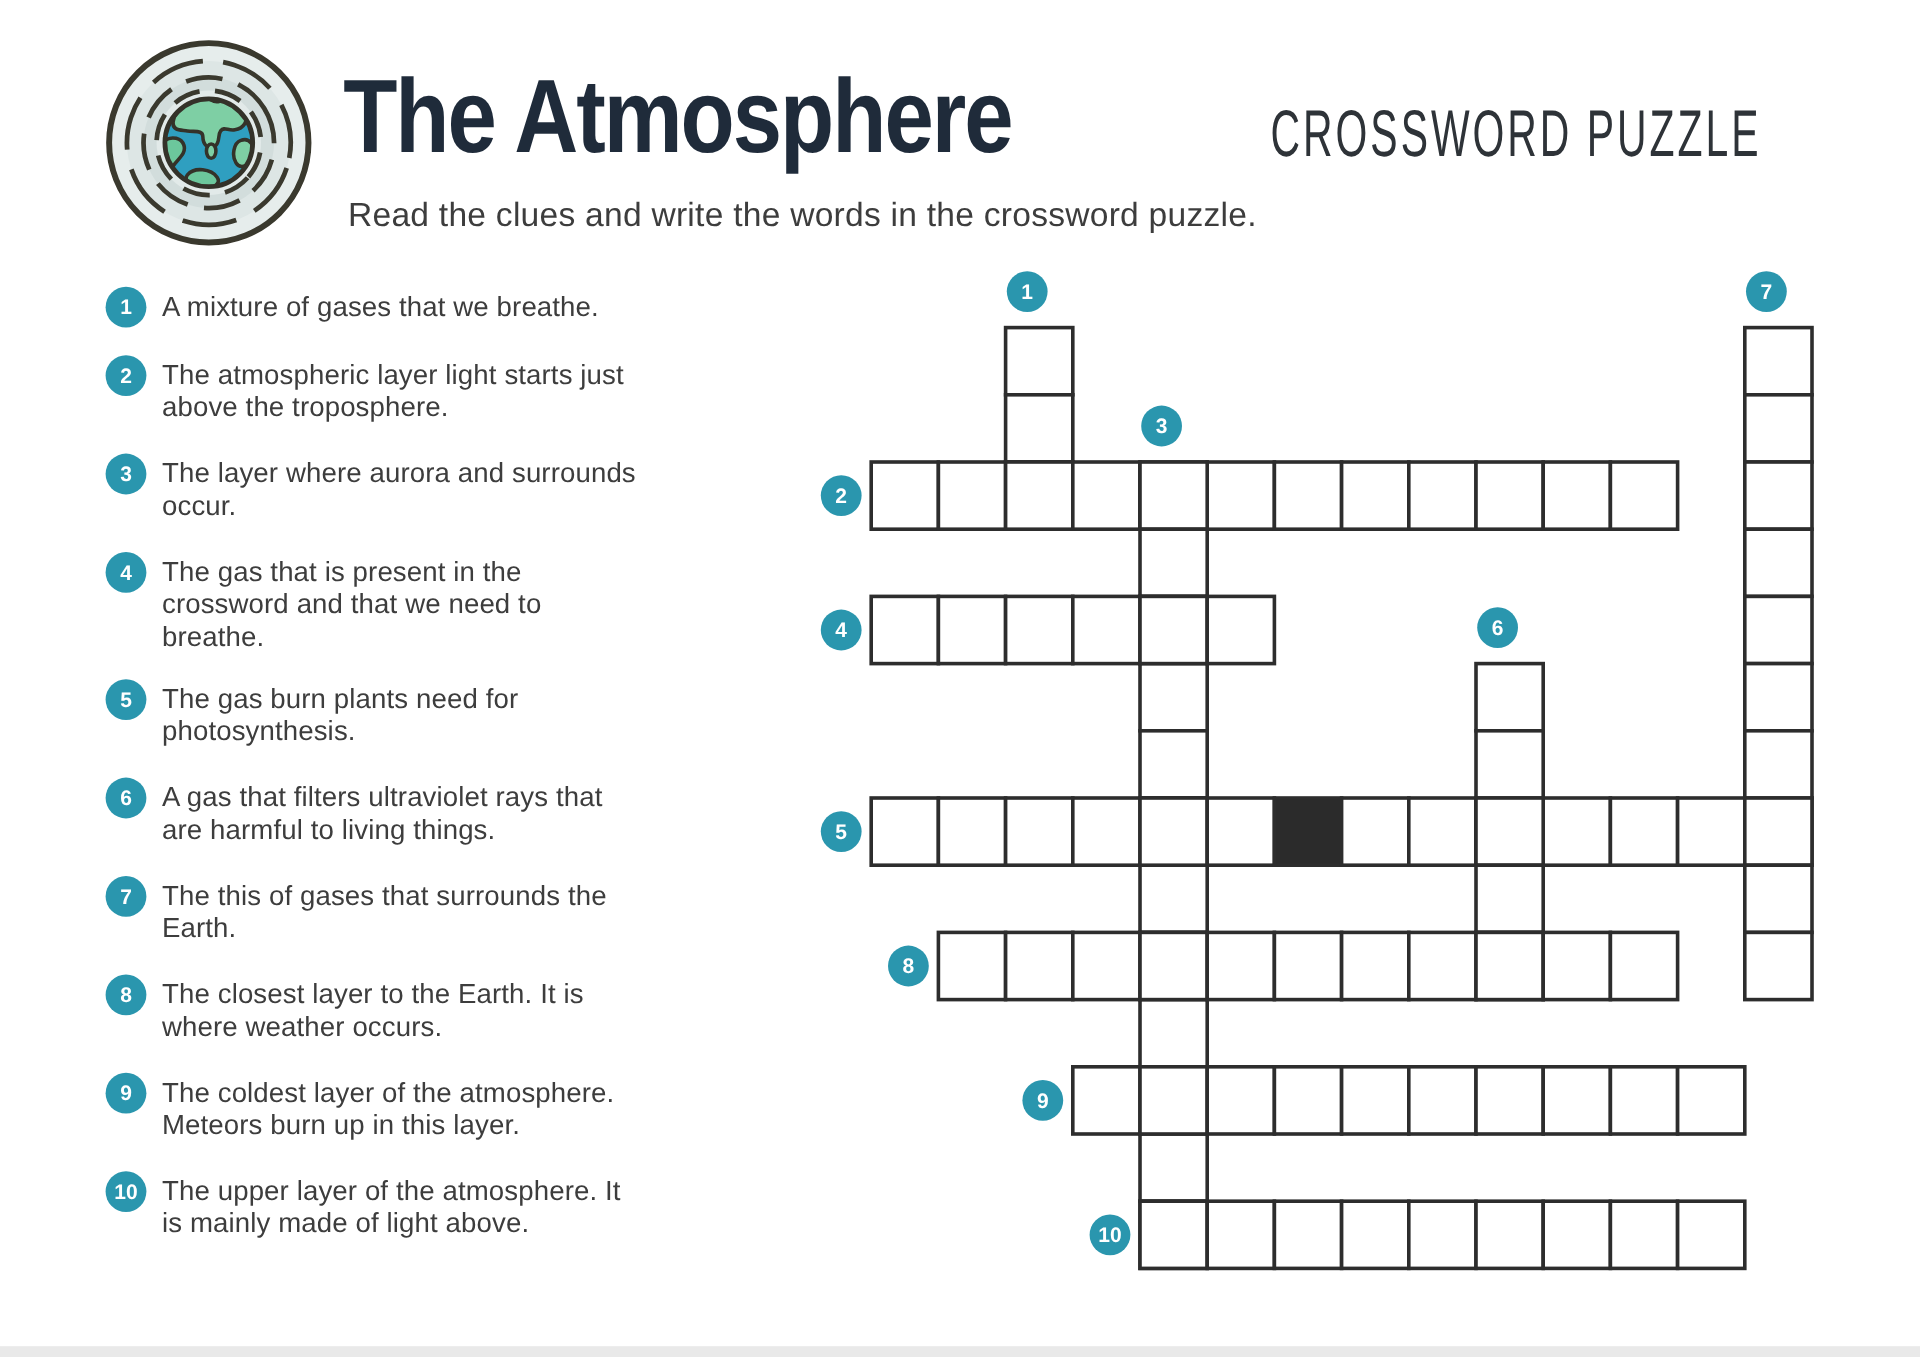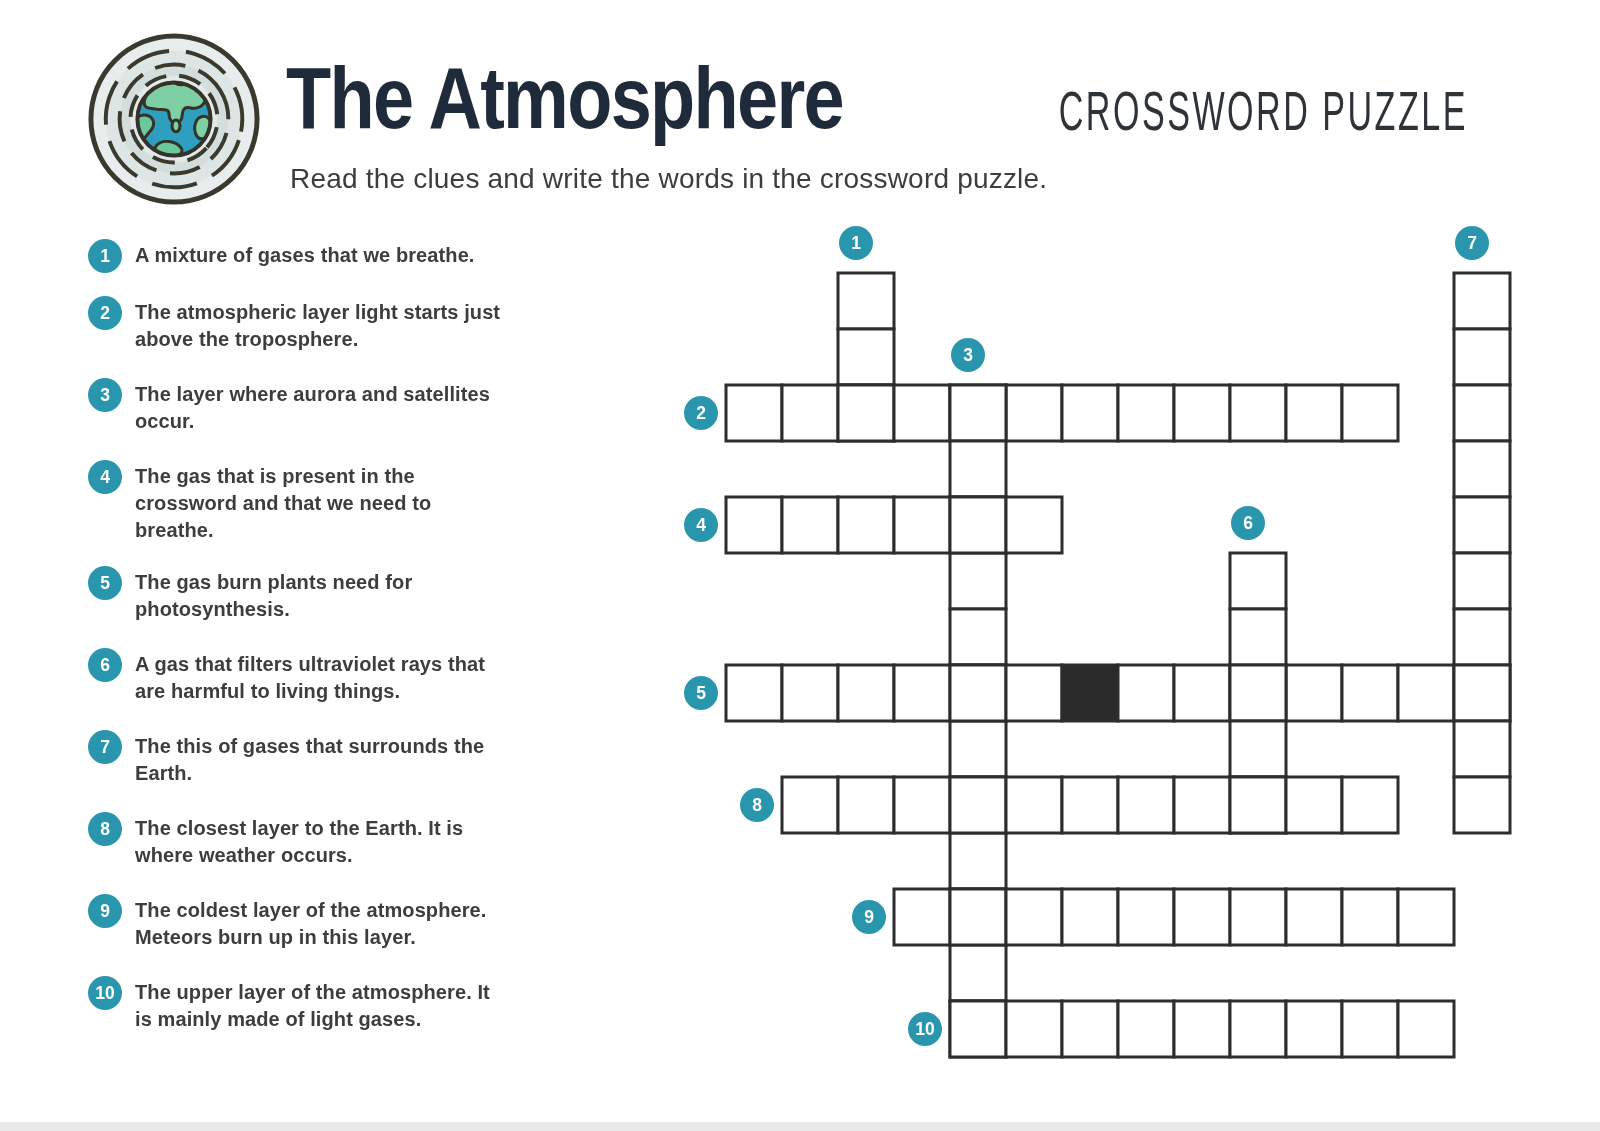--- a/index.html
+++ b/index.html
@@ -31,22 +31,22 @@
   
   #clues{position:absolute;left:88px;top:0;width:520px;height:1131px;}
   .clue{position:absolute;left:0;}
   .num-badge{
     position:absolute;width:34px;height:34px;border-radius:50%;
     background:var(--badge);color:#fff;font-size:17.5px;font-weight:bold;
     line-height:34px;text-align:center;
   }
   .clue .num-badge{left:0;top:0;}
   .clue-text{
-    position:absolute;left:47px;top:3px;width:470px;font-size:20px;
-    line-height:27px;color:var(--text);white-space:pre-line;letter-spacing:0.1px;font-weight:bold;
+    position:absolute;left:47px;top:3px;width:470px;font-size:23px;
+    line-height:27px;color:var(--text);white-space:pre-line;letter-spacing:0.1px;
   }
   
   #grid-svg{position:absolute;left:680px;top:230px;}
   .grid-badge{position:absolute;}
 </style>
 </head>
 <body>
 
 <div id="page">
 
@@ -86,21 +86,21 @@
         <div class="num-badge">1</div>
         <div class="clue-text">A mixture of gases that we breathe.</div>
       </div>
       <div class="clue" style="top: 296px;">
         <div class="num-badge">2</div>
         <div class="clue-text">The atmospheric layer light starts just
 above the troposphere.</div>
       </div>
       <div class="clue" style="top: 378px;">
         <div class="num-badge">3</div>
-        <div class="clue-text">The layer where aurora and satellites
+        <div class="clue-text">The layer where aurora and surrounds
 occur.</div>
       </div>
       <div class="clue" style="top: 460px;">
         <div class="num-badge">4</div>
         <div class="clue-text">The gas that is present in the
 crossword and that we need to
 breathe.</div>
       </div>
       <div class="clue" style="top: 566px;">
         <div class="num-badge">5</div>
@@ -123,21 +123,21 @@
 where weather occurs.</div>
       </div>
       <div class="clue" style="top: 894px;">
         <div class="num-badge">9</div>
         <div class="clue-text">The coldest layer of the atmosphere.
 Meteors burn up in this layer.</div>
       </div>
       <div class="clue" style="top: 976px;">
         <div class="num-badge">10</div>
         <div class="clue-text">The upper layer of the atmosphere. It
-is mainly made of light gases.</div>
+is mainly made of light above.</div>
       </div>
     </div>
 
   <svg id="grid-svg" width="880" height="850" viewBox="0 0 880 850">
       <rect x="158" y="43" width="56" height="56" fill="#ffffff" stroke="#2d2d2d" stroke-width="3"></rect>
       <rect x="158" y="99" width="56" height="56" fill="#ffffff" stroke="#2d2d2d" stroke-width="3"></rect>
       <rect x="158" y="155" width="56" height="56" fill="#ffffff" stroke="#2d2d2d" stroke-width="3"></rect>
       <rect x="46" y="155" width="56" height="56" fill="#ffffff" stroke="#2d2d2d" stroke-width="3"></rect>
       <rect x="102" y="155" width="56" height="56" fill="#ffffff" stroke="#2d2d2d" stroke-width="3"></rect>
       <rect x="158" y="155" width="56" height="56" fill="#ffffff" stroke="#2d2d2d" stroke-width="3"></rect>

